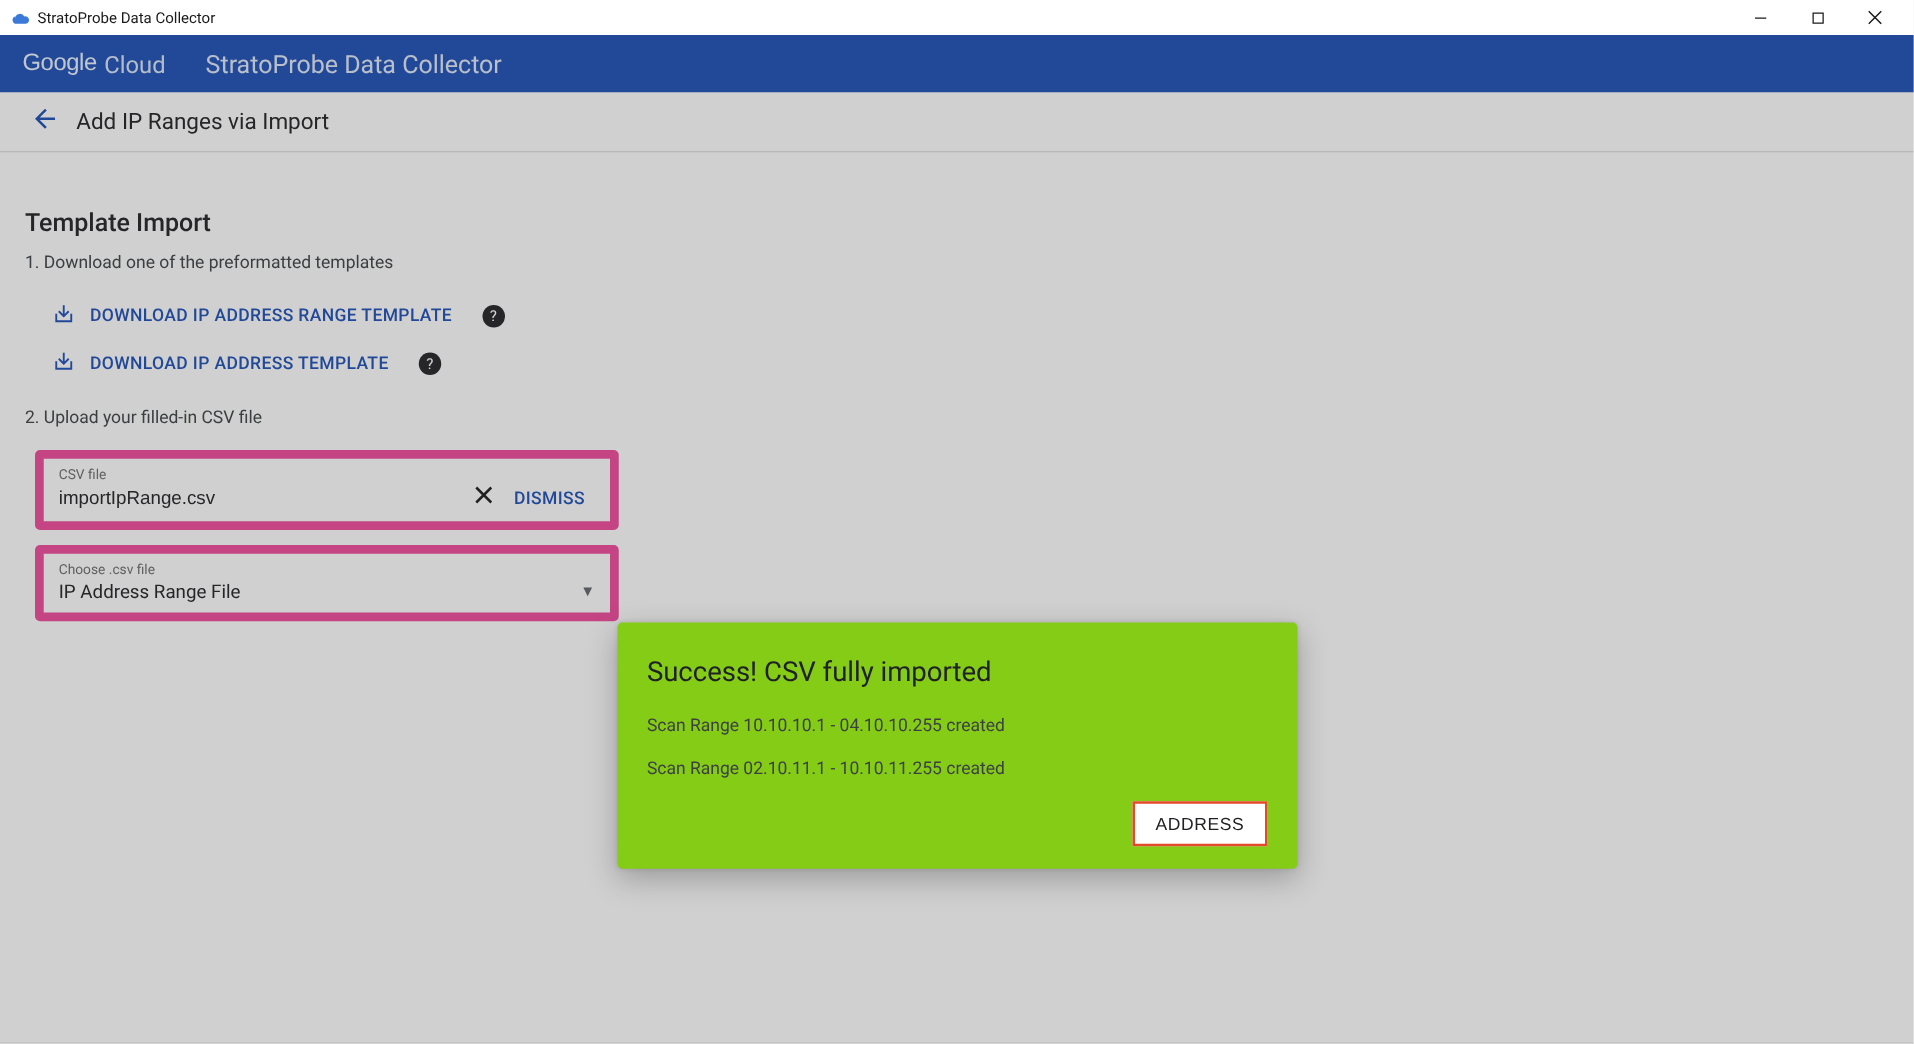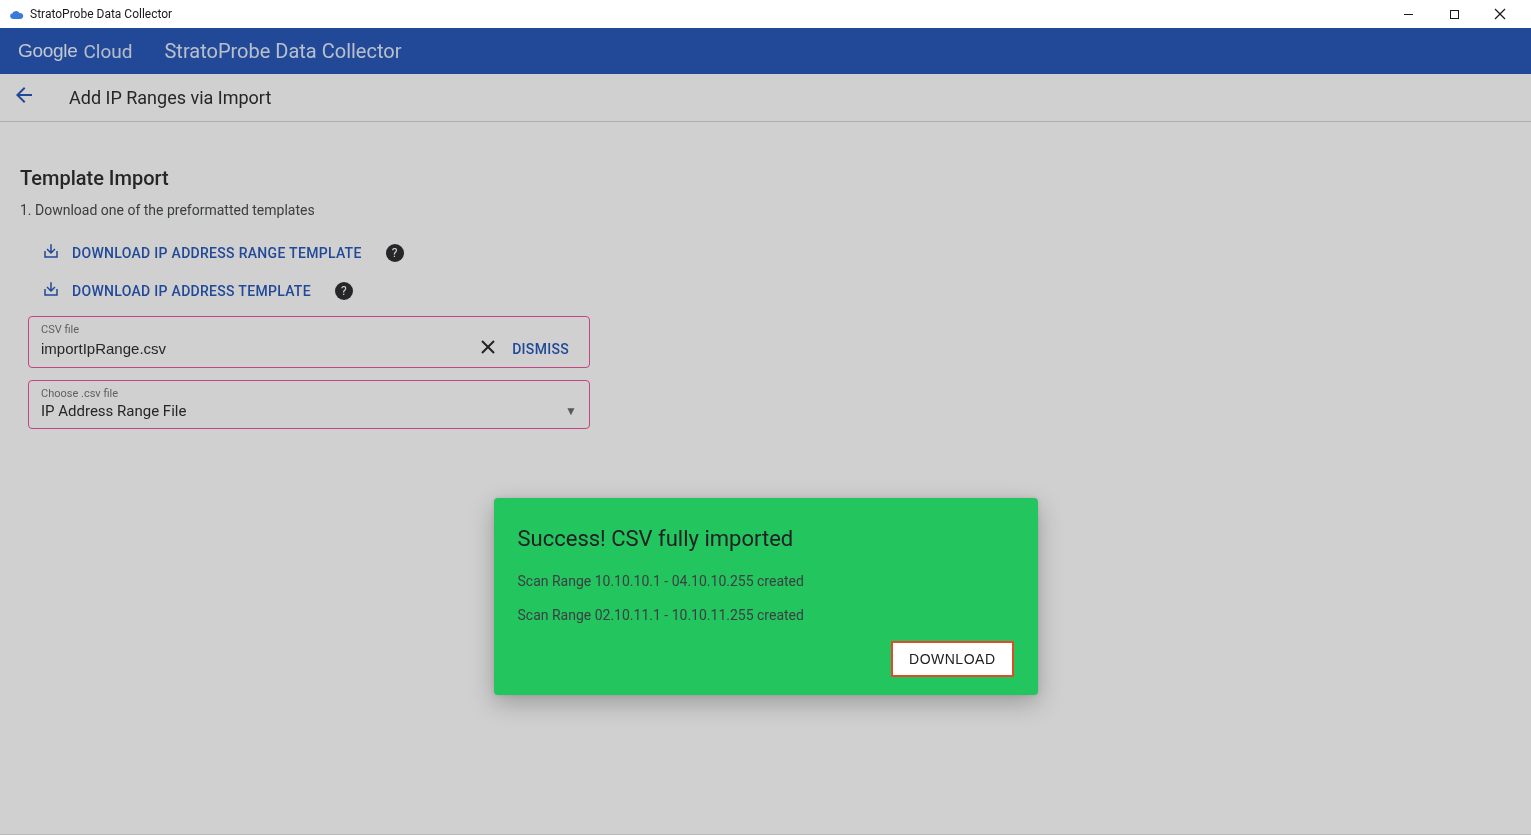--- a/index.html
+++ b/index.html
@@ -45,22 +45,22 @@
   font-size: 19px; font-weight: 500; letter-spacing: -0.3px;
   font-family: 'Product Sans', Arial, sans-serif;
 }
 .google-cloud-logo .cloud-word { font-size: 19px; font-weight: 400; opacity: 0.92; }
 .brand-app { font-size: 20px; color: #dce4f4; }
 .subheader {
   height: 48px;
   border-bottom: 1px solid #cfcfcf;
   display: flex;
   align-items: center;
-  padding: 0 12px;
-  gap: 33px;
+  padding: 0 24px;
+  gap: 13px;
   background: #fafafa;
 }
 .back-arrow { color: #1a4db3; font-size: 22px; cursor:pointer; }
 .page-title { font-size: 18px; color: #202124; }
 .content {
   padding: 24px 20px;
   background: #fafafa;
   height: calc(100% - 28px - 46px - 48px);
   border-bottom: 1px solid #dcdcdc;
 }
@@ -75,41 +75,41 @@
   color: #1a4db3; font-size: 14px; font-weight: 500;
   letter-spacing: 0.3px; text-transform: uppercase; cursor:pointer;
 }
 .help-icon {
   width: 18px; height: 18px; border-radius: 50%;
   background: #202124; color: #fff; font-size: 12px;
   display:flex; align-items:center; justify-content:center;
   margin-left: 12px; cursor:pointer;
 }
 .field-wrap {
-  margin-top: 8px; margin-left: 8px; width: 562px;
-  border: 1px solid #ec4899; border-radius: 4px;
+  margin-top: 8px; margin-left: 8px; width: 467px;
+  border: 7px solid #ec4899; border-radius: 4px;
   padding: 6px 12px 8px; background: #fafafa;
   position: relative; margin-bottom: 12px;
 }
 .field-label { font-size: 11px; color: #6b6b6b; line-height: 1.2; }
 .field-row { display:flex; align-items:center; justify-content:space-between; margin-top: 2px; }
 .field-value { font-size: 15px; color: #202124; flex:1; border:none; background:transparent; outline:none;}
 .clear-x { font-size: 18px; color: #202124; cursor:pointer; padding: 0 8px;}
 .browse-btn { color: #1a4db3; font-size: 14px; font-weight: 500; letter-spacing: 0.3px; cursor:pointer; padding: 0 8px;}
 .select-caret { font-size: 12px; color: #5f6368; }
 .dim {
   position:absolute; top:28px; left:0; right:0; bottom:0;
   background: rgba(60,60,60,0.22);
 }
 .dialog {
   position: absolute;
   left: 50%; transform: translateX(-50%);
   top: 498px;
   width: 544px;
-  background: #22c55e;
+  background: #84cc16;
   border-radius: 4px;
   box-shadow: 0 8px 24px rgba(0,0,0,0.25), 0 0 4px rgba(0,0,0,0.1);
   padding: 28px 24px 18px;
 }
 .dialog-title { font-size: 22px; color: #202124; margin-bottom: 22px; }
 .dialog-msg { font-size: 14px; color: #3c4043; margin-bottom: 18px; }
 .dialog-actions { display:flex; justify-content:flex-end; margin-top: 16px;}
 .dismiss-btn {
   border: 2px solid #e34a2a;
   padding: 8px 16px;
@@ -183,20 +183,21 @@
   <div class="download-link">
     <span class="dl-icon">
       <svg width="18" height="18" viewBox="0 0 24 24">
           <path fill="#1a4db3" d="M19 12v7H5v-7H3v9h18v-9h-2zm-6-9h-2v9.17l-3.59-3.58L6 10l6 6 6-6-1.41-1.41L13 12.17V3z"></path>
         </svg>
     </span>
     <span class="dl-label">DOWNLOAD IP ADDRESS TEMPLATE</span>
     <span class="help-icon">?</span>
   </div>
 
+  <div class="step-text" style="margin-top:18px;">2. Upload your filled-in CSV file</div>
 
   <div class="field-wrap">
     <div class="field-label">CSV file</div>
     <div class="field-row">
       <input class="field-value" value="importIpRange.csv" style="">
       <span class="clear-x">
         <svg width="16" height="16" viewBox="0 0 16 16">
             <line x1="2" y1="2" x2="14" y2="14" stroke="#1a1a1a" stroke-width="2"></line>
             <line x1="14" y1="2" x2="2" y2="14" stroke="#1a1a1a" stroke-width="2"></line>
           </svg>
@@ -214,15 +215,15 @@
   </div>
 </div>
 
 <div class="dim"></div>
 
 <div class="dialog">
   <div class="dialog-title">Success! CSV fully imported</div>
   <div class="dialog-msg">Scan Range 10.10.10.1 - 04.10.10.255 created</div>
   <div class="dialog-msg">Scan Range 02.10.11.1 - 10.10.11.255 created</div>
   <div class="dialog-actions">
-    <button class="dismiss-btn">DOWNLOAD</button>
+    <button class="dismiss-btn">ADDRESS</button>
   </div>
 </div>
 
 </body></html>

